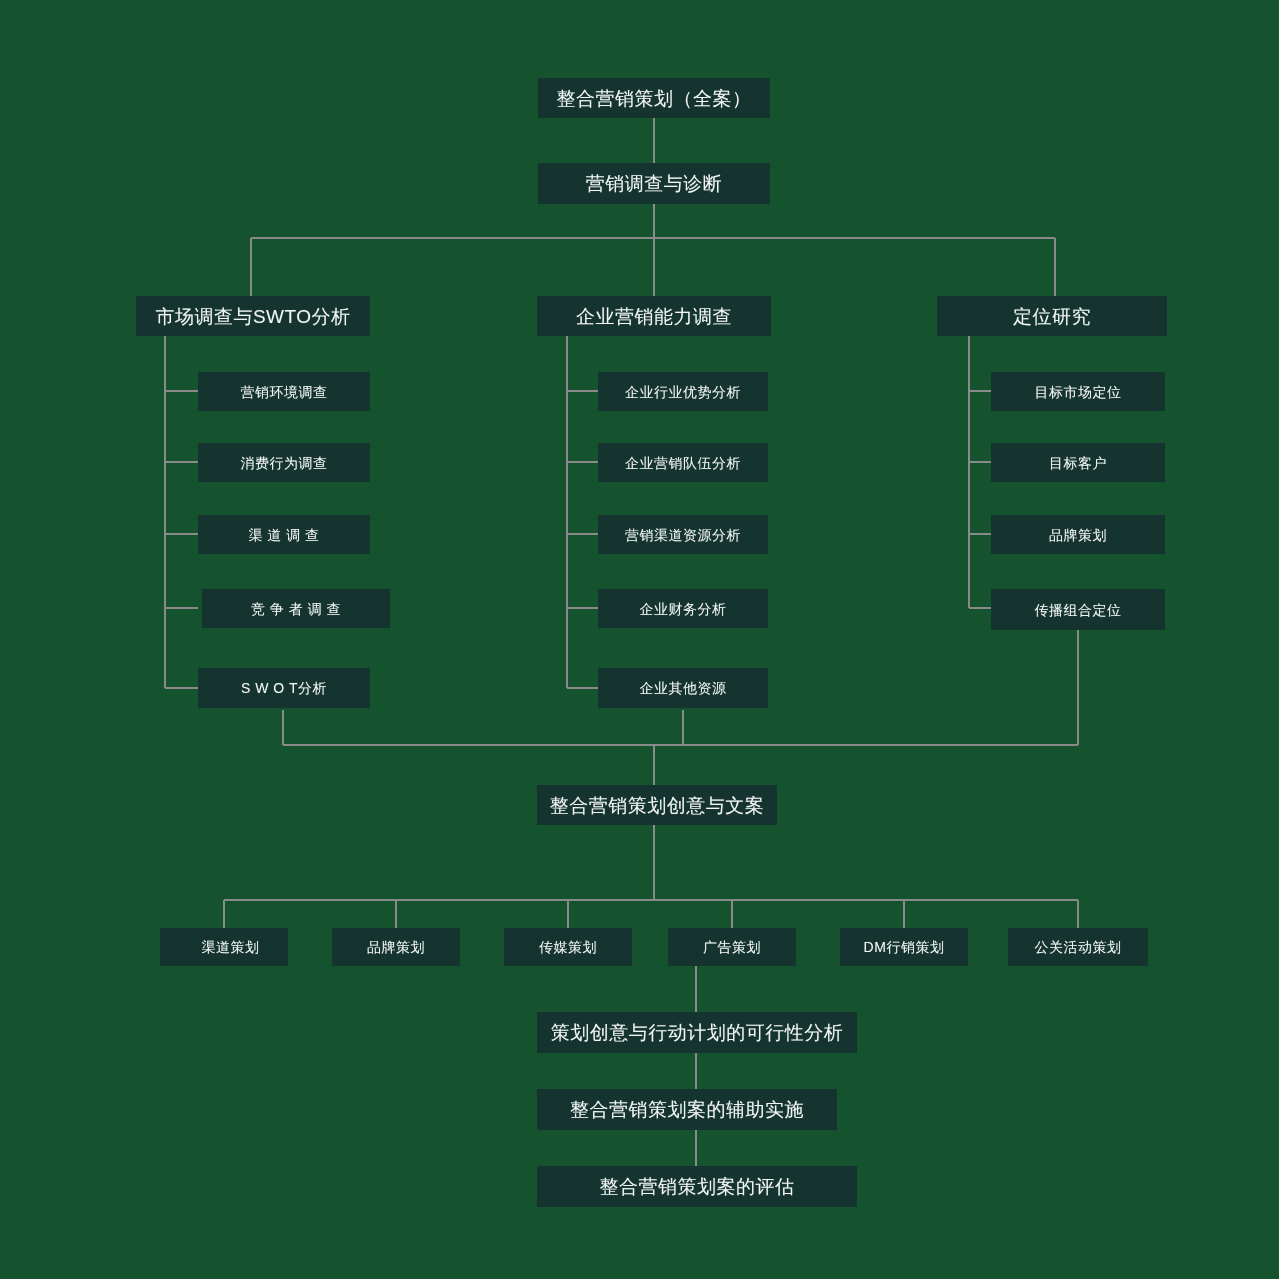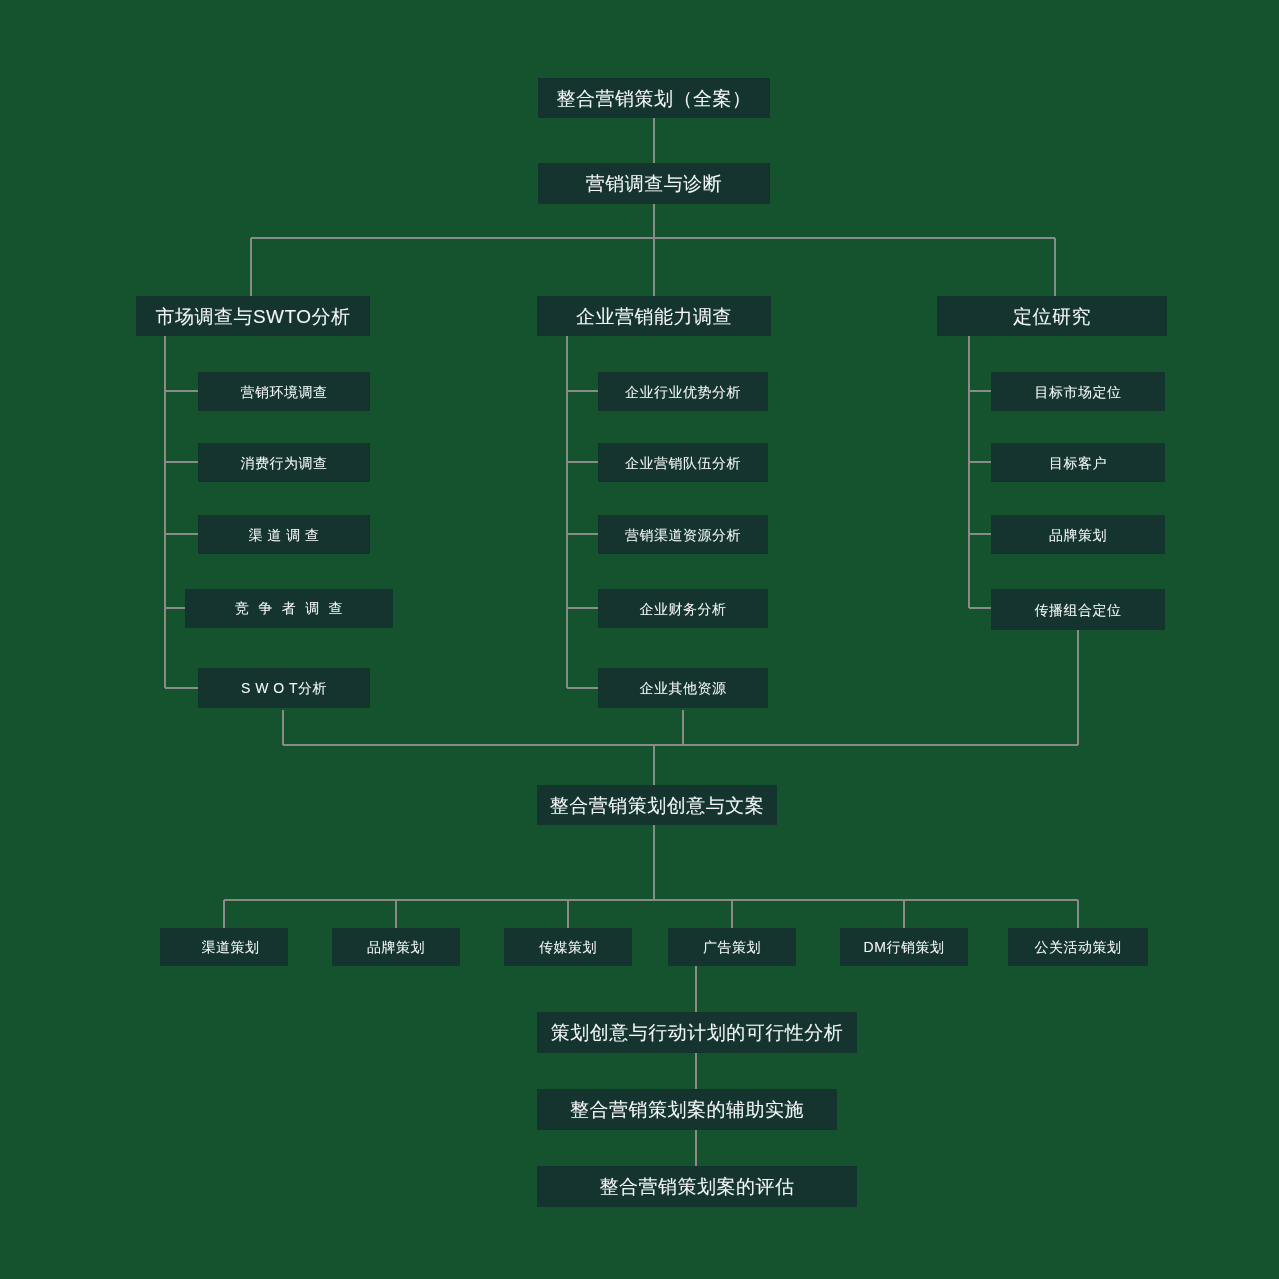--- a/index.html
+++ b/index.html
@@ -101,21 +101,21 @@
 
   <div class="node lg" style="left:538px; top:163px; width:232px; height:41px;">营销调查与诊断</div>
 
   <div class="node lg" style="left:136px; top:296px; width:234px; height:40px;">市场调查与SWTO分析</div>
   <div class="node lg" style="left:537px; top:296px; width:234px; height:40px;">企业营销能力调查</div>
   <div class="node lg" style="left:937px; top:296px; width:230px; height:40px;">定位研究</div>
 
   <div class="node md" style="left:198px; top:372px; width:172px; height:39px;">营销环境调查</div>
   <div class="node md" style="left:198px; top:443px; width:172px; height:39px;">消费行为调查</div>
   <div class="node md" style="left:198px; top:515px; width:172px; height:39px;">渠 道 调 查</div>
-  <div class="node md" style="left:185px; top:589px; width:208px; height:39px;font-family:Liberation Mono, monospace;">竞 争 者 调 查</div>
+  <div class="node md" style="left:202px; top:589px; width:188px; height:39px;">竞 争 者 调 查</div>
   <div class="node md" style="left:198px; top:668px; width:172px; height:40px;">S W O T分析</div>
 
   <div class="node md" style="left:598px; top:372px; width:170px; height:39px;">企业行业优势分析</div>
   <div class="node md" style="left:598px; top:443px; width:170px; height:39px;">企业营销队伍分析</div>
   <div class="node md" style="left:598px; top:515px; width:170px; height:39px;">营销渠道资源分析</div>
   <div class="node md" style="left:598px; top:589px; width:170px; height:39px;">企业财务分析</div>
   <div class="node md" style="left:991px; top:372px; width:174px; height:39px;">目标市场定位</div>
 
   <div class="node md" style="left:598px; top:668px; width:170px; height:40px;">企业其他资源</div>
   <div class="node md" style="left:991px; top:443px; width:174px; height:39px;">目标客户</div>

